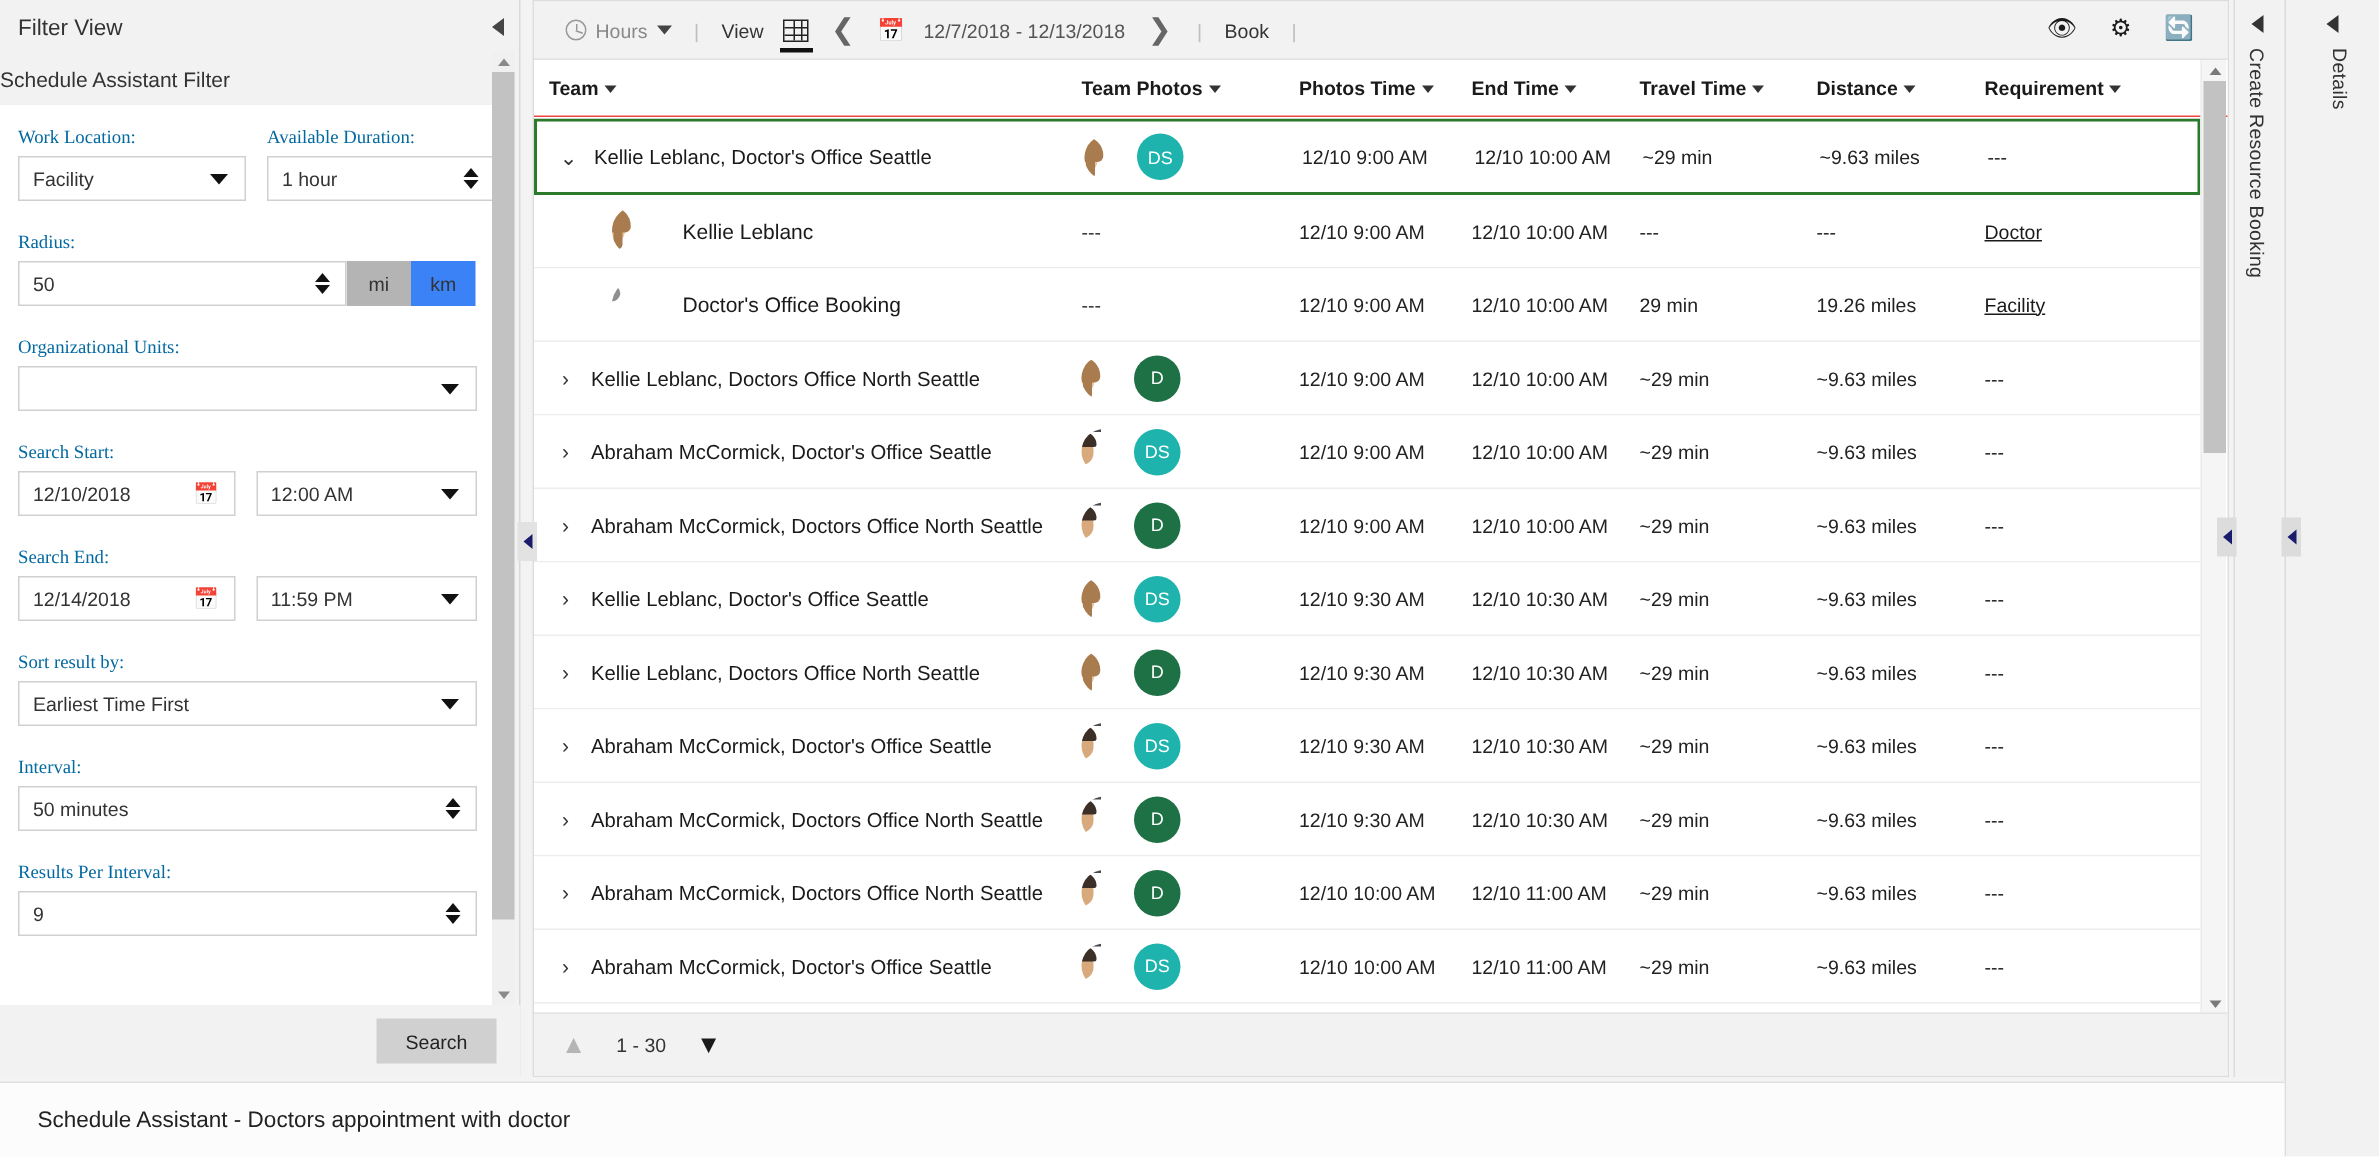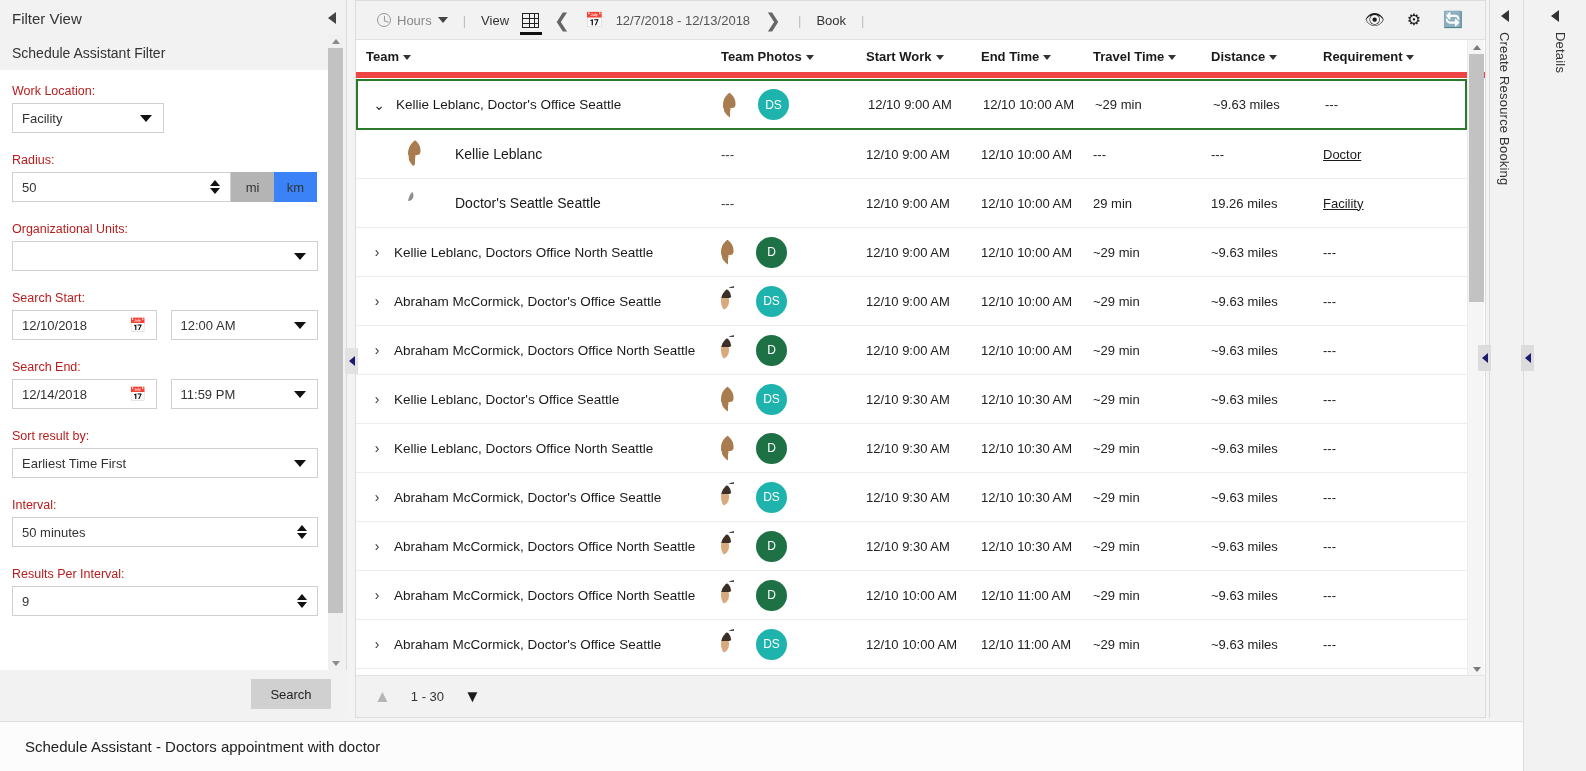--- a/index.html
+++ b/index.html
@@ -21,28 +21,28 @@
     padding: 0 10px 0 12px; background: #f2f2f2;
   }
   .filter-head-title { font-size: 15px; color: #333; flex: 1; }
   .collapse-tri-left {
     width: 0; height: 0; border-top: 6px solid transparent;
     border-bottom: 6px solid transparent; border-right: 8px solid #444;
     cursor: pointer;
   }
   .filter-sub {
     height: 34px; display: flex; align-items: center;
-    padding-left: 12px; font-size: 14px; color: #333;
+    font-size: 14px; color: #333;
     background: #f2f2f2;
   }
   .filter-body {
     position: absolute; top: 70px; left: 0; width: 330px; height: 600px;
     background: #fff; padding: 14px 12px 0 12px; overflow: hidden;
   }
-  .fld-label { font-size: 12.5px; color: #b91c1c; margin-bottom: 5px; }
+  .fld-label { font-size: 12.5px; color: #0369a1; margin-bottom: 5px; font-family: Liberation Serif, serif; }
   .row2 { display: flex; gap: 14px; }
   .fgroup { margin-bottom: 20px; }
   .ctrl {
     height: 30px; border: 1px solid #d0d0d0; background: #fff;
     display: flex; align-items: center; position: relative;
   }
   .ctrl .val {
     flex: 1; font-size: 13px; color: #333; padding-left: 9px;
     white-space: nowrap; overflow: hidden;
   }
@@ -159,21 +159,21 @@
     line-height: 1; font-weight: 300;
   }
   .cal-glyph { font-size: 15px; color: #666; padding: 0 6px; cursor: pointer; }
   .date-range { font-size: 13px; color: #555; padding: 0 6px; }
   .tb-right { margin-left: auto; display: flex; align-items: center; gap: 22px; padding-right: 12px; }
   .tb-ico { font-size: 16px; color: #1a1a1a; cursor: pointer; line-height: 1; }
 
   
   .thead {
     height: 38px; display: flex; align-items: center;
-    border-bottom: 6px solid #ef4444; background: #fff;
+    border-bottom: 1px solid #ef4444; background: #fff;
   }
   .th {
     font-size: 13px; color: #1a1a1a; font-weight: bold;
     display: flex; align-items: center; gap: 4px; cursor: pointer;
   }
   .th .chv {
     width: 0; height: 0; border-left: 4px solid transparent;
     border-right: 4px solid transparent; border-top: 5px solid #333;
     margin-top: 2px;
   }
@@ -348,20 +348,30 @@
     </div>
     <div class="filter-sub">Schedule Assistant Filter</div>
 
     <div class="filter-body">
       <div class="row2 fgroup">
         <div>
           <div class="fld-label">Work Location:</div>
           <div class="ctrl w-half">
             <span class="val">Facility</span>
             <span class="caret-dn"></span>
+          </div>
+        </div>
+        <div>
+          <div class="fld-label">Available Duration:</div>
+          <div class="ctrl w-half">
+            <span class="val">1 hour</span>
+            <span class="spin">
+                <i class="up"></i>
+                <i class="dn"></i>
+              </span>
           </div>
         </div>
       </div>
 
       <div class="fgroup">
         <div class="fld-label">Radius:</div>
         <div style="display:flex">
           <div class="ctrl radius-input">
             <span class="val">50</span>
             <span class="spin">
@@ -490,21 +500,21 @@
     <div class="thead">
       <div class="th c-team">
           <span>Team</span>
           <i class="chv"></i>
         </div>
       <div class="th c-photo">
           <span>Team Photos</span>
           <i class="chv"></i>
         </div>
       <div class="th c-start">
-          <span>Start Work</span>
+          <span>Photos Time</span>
           <i class="chv"></i>
         </div>
       <div class="th c-end">
           <span>End Time</span>
           <i class="chv"></i>
         </div>
       <div class="th c-travel">
           <span>Travel Time</span>
           <i class="chv"></i>
         </div>
@@ -548,21 +558,21 @@
           <div class="cell c-end">12/10 10:00 AM</div>
           <div class="cell c-travel">---</div>
           <div class="cell c-dist">---</div>
           <div class="cell c-req">
             <span class="req-link">Doctor</span>
           </div>
         </div>
         <div class="trow child">
           <div class="cell c-team" style="padding-left:52px">
             <span class="avatar big"><span class="ph generic"></span></span>
-            <span class="child-name" style="margin-left:13px">Doctor's Seattle Seattle</span>
+            <span class="child-name" style="margin-left:13px">Doctor's Office Booking</span>
           </div>
           <div class="cell c-photo">
             <span class="muted">---</span>
           </div>
           <div class="cell c-start">12/10 9:00 AM</div>
           <div class="cell c-end">12/10 10:00 AM</div>
           <div class="cell c-travel">29 min</div>
           <div class="cell c-dist">19.26 miles</div>
           <div class="cell c-req">
             <span class="req-link">Facility</span>

